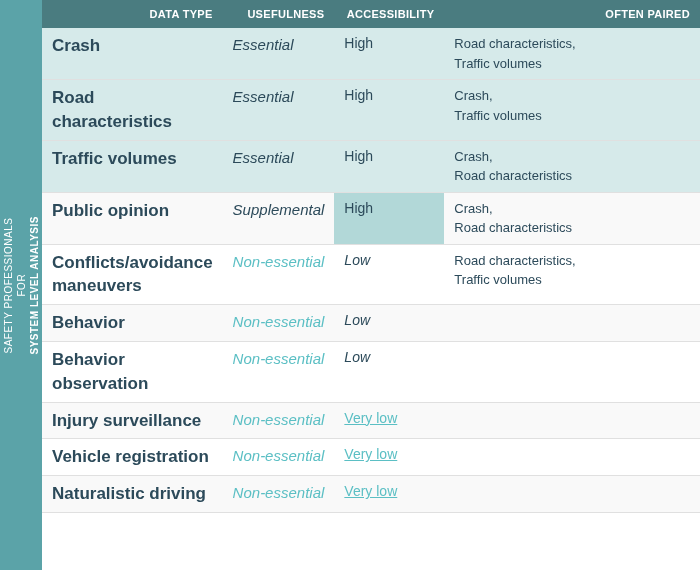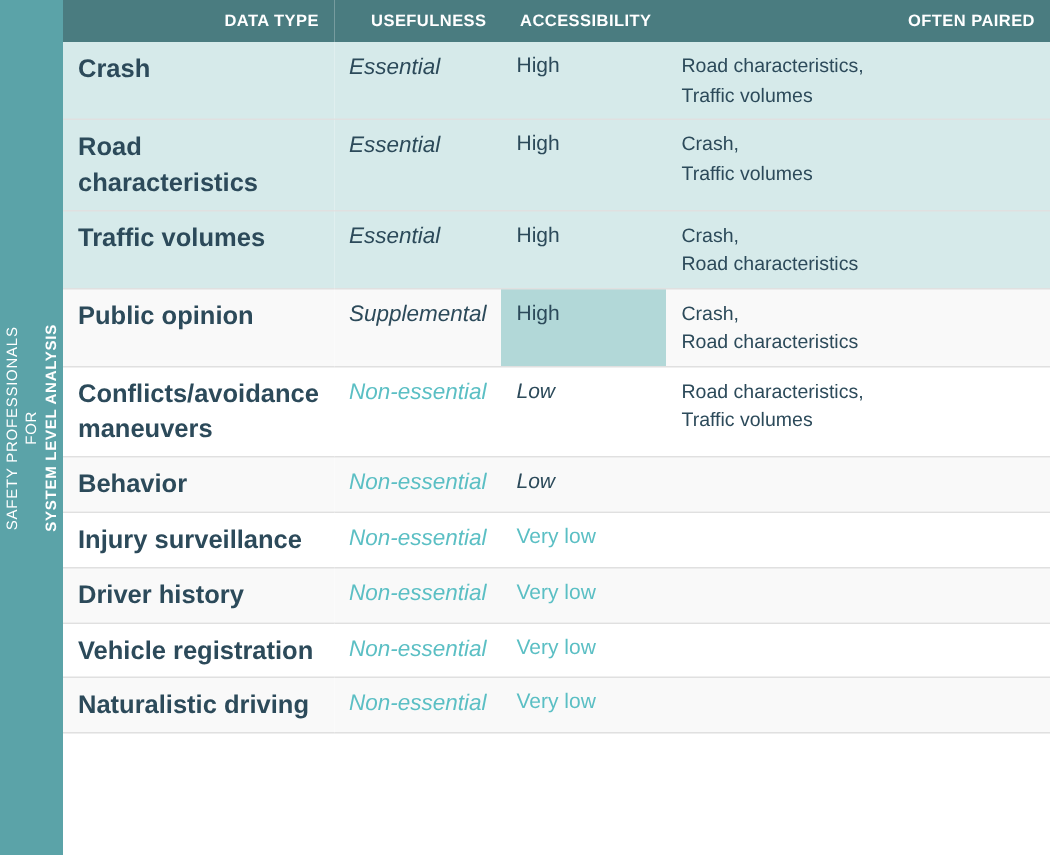--- a/index.html
+++ b/index.html
@@ -119,20 +119,21 @@
       color: #2c4a5a;
     }
 
     td.accessibility.low {
       color: #2c4a5a;
       font-style: italic;
     }
 
     td.accessibility.very-low {
       color: #5bbfc4;
+      text-decoration: underline;
     }
 
     td.often-paired {
       color: #2c4a5a;
       font-size: 13px;
       line-height: 1.5;
     }
   </style>
 </head>
 <body>
@@ -185,27 +186,27 @@
             <td class="accessibility low">Low</td>
             <td class="often-paired">Road characteristics,<br>Traffic volumes</td>
           </tr>
           <tr>
             <td class="data-type">Behavior</td>
             <td class="usefulness non-essential">Non-essential</td>
             <td class="accessibility low">Low</td>
             <td class="often-paired"></td>
           </tr>
           <tr>
+            <td class="data-type">Behavior observation</td>
+            <td class="usefulness non-essential">Non-essential</td>
+            <td class="accessibility low">Low</td>
+            <td class="often-paired"></td>
+          </tr>
+          <tr>
             <td class="data-type">Injury surveillance</td>
-            <td class="usefulness non-essential">Non-essential</td>
-            <td class="accessibility very-low">Very low</td>
-            <td class="often-paired"></td>
-          </tr>
-          <tr>
-            <td class="data-type">Driver history</td>
             <td class="usefulness non-essential">Non-essential</td>
             <td class="accessibility very-low">Very low</td>
             <td class="often-paired"></td>
           </tr>
           <tr>
             <td class="data-type">Vehicle registration</td>
             <td class="usefulness non-essential">Non-essential</td>
             <td class="accessibility very-low">Very low</td>
             <td class="often-paired"></td>
           </tr>

